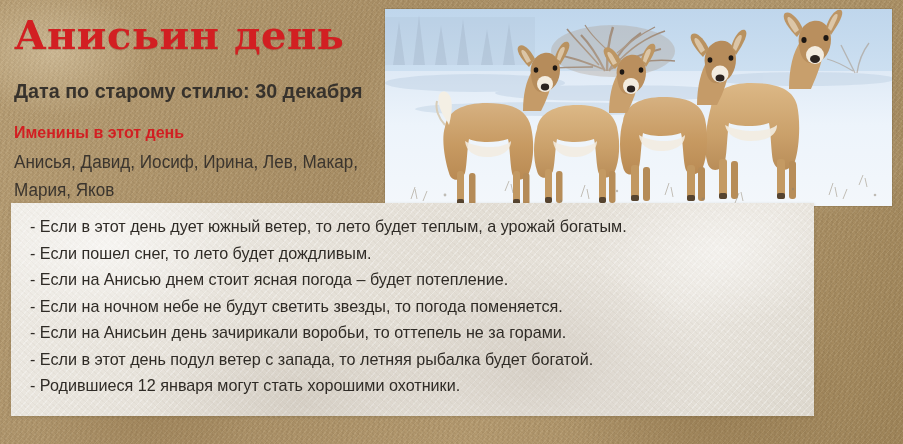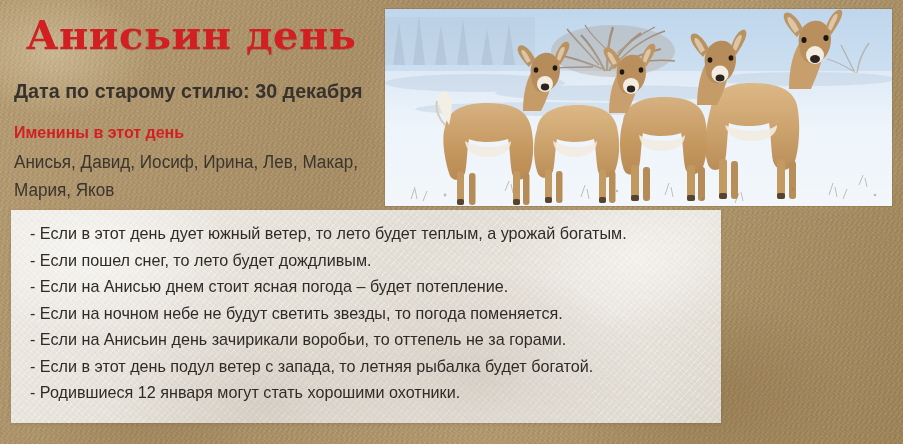--- a/index.html
+++ b/index.html
@@ -25,21 +25,21 @@
       radial-gradient(ellipse 150px 100px at 16% 92%, rgba(130,100,58,0.25), rgba(130,100,58,0) 72%),
       repeating-linear-gradient(38deg, rgba(90,66,34,0.075) 0px, rgba(90,66,34,0.075) 1px, rgba(255,255,255,0.0) 1px, rgba(255,255,255,0.0) 3px),
       repeating-linear-gradient(-51deg, rgba(255,248,225,0.085) 0px, rgba(255,248,225,0.085) 1px, rgba(255,255,255,0.0) 1px, rgba(255,255,255,0.0) 4px),
       repeating-linear-gradient(96deg, rgba(70,50,24,0.05) 0px, rgba(70,50,24,0.05) 2px, rgba(255,255,255,0.0) 2px, rgba(255,255,255,0.0) 5px),
       linear-gradient(118deg, #b89f76 0%, #a98f66 38%, #b49a70 62%, #9e8459 100%);
   }
 
   
   .headline {
     position: absolute;
-    left: 26px;
+    left: 14px;
     top: 12px;
     font-family: "DejaVu Serif", "Liberation Serif", serif;
     font-size: 40px;
     font-weight: 700;
     line-height: 46px;
     letter-spacing: 0.5px;
     color: #d21f22;
     text-shadow: 0 1px 0 rgba(90,40,20,0.22);
     white-space: nowrap;
     text-align: right;
@@ -94,22 +94,22 @@
     overflow: hidden;
     box-shadow: 0 0 0 1px rgba(90,70,40,0.18);
     background: #cfe0ef;
   }
   .photo-svg { display: block; width: 100%; height: 100%; }
 
   
   .signs-panel {
     position: absolute;
     left: 11px;
-    top: 210px;
-    width: 710px;
+    top: 203px;
+    width: 803px;
     height: 213px;
     background-color: #e8e4dc;
     background-image:
       radial-gradient(ellipse 200px 120px at 12% 20%, rgba(255,255,255,0.55), rgba(255,255,255,0) 70%),
       radial-gradient(ellipse 240px 150px at 66% 78%, rgba(172,160,146,0.30), rgba(172,160,146,0) 72%),
       radial-gradient(ellipse 180px 110px at 88% 22%, rgba(255,255,255,0.45), rgba(255,255,255,0) 70%),
       radial-gradient(ellipse 220px 130px at 36% 92%, rgba(168,156,142,0.24), rgba(168,156,142,0) 72%),
       repeating-linear-gradient(42deg, rgba(140,128,112,0.055) 0px, rgba(140,128,112,0.055) 1px, rgba(255,255,255,0) 1px, rgba(255,255,255,0) 4px),
       repeating-linear-gradient(-48deg, rgba(255,255,255,0.30) 0px, rgba(255,255,255,0.30) 1px, rgba(255,255,255,0) 1px, rgba(255,255,255,0) 5px),
       linear-gradient(135deg, #efece6 0%, #e3ded5 48%, #eae6df 76%, #ddd8ce 100%);

